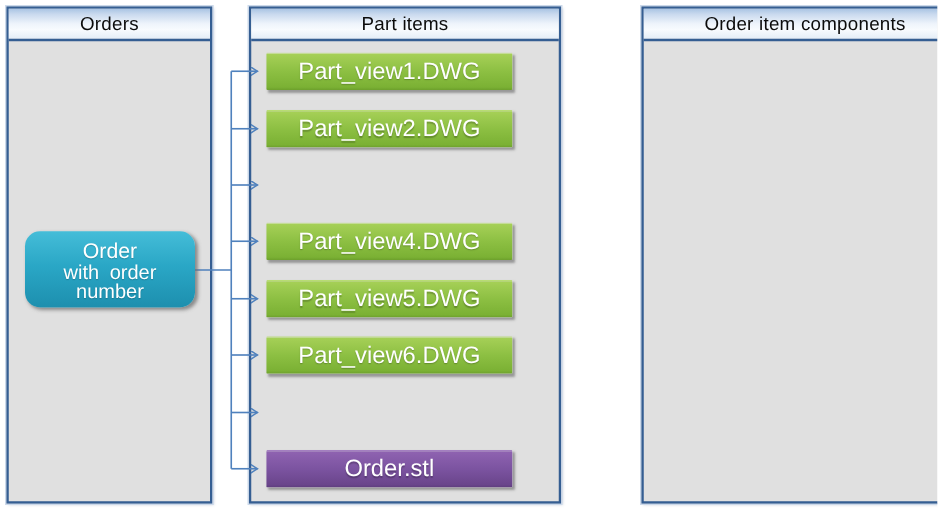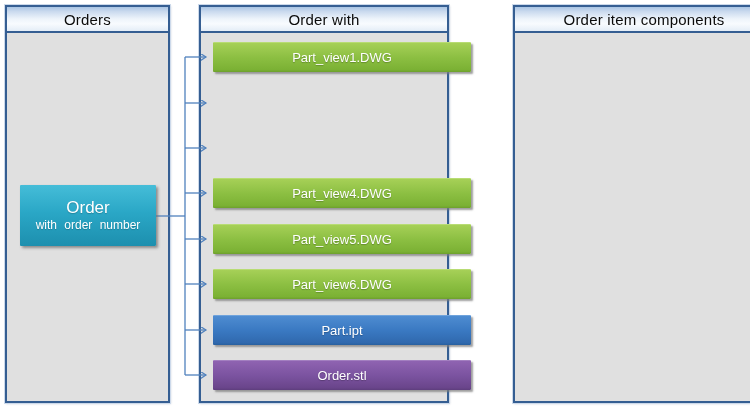--- a/index.html
+++ b/index.html
@@ -47,52 +47,52 @@
 
   
   .order-box {
     position: absolute;
     left: 20px;
     top: 185px;
     width: 136px;
     height: 61px;
     box-sizing: border-box;
     background: linear-gradient(180deg, #45bdd8 0%, #2aa7c6 45%, #1d8fae 100%);
-    border-radius: 1px;
+    border-radius: 12px;
     box-shadow: 2px 2px 3px rgba(110, 110, 110, 0.75);
     color: #ffffff;
     display: flex;
     flex-direction: column;
     align-items: center;
     justify-content: center;
     text-align: center;
     z-index: 3;
   }
   .order-box .order-title {
     font-size: 17px;
     line-height: 20px;
     text-shadow: 0 1px 1px rgba(0,0,0,0.2);
   }
   .order-box .order-sub {
-    font-size: 12px;
+    font-size: 16px;
     line-height: 15px;
     word-spacing: 4px;
     text-shadow: 0 1px 1px rgba(0,0,0,0.2);
   }
 
   
   .item-box {
     position: absolute;
     left: 213px;
-    width: 258px;
+    width: 197px;
     height: 30px;
     box-sizing: border-box;
     border-radius: 1px;
     color: #ffffff;
-    font-size: 13px;
+    font-size: 19px;
     display: flex;
     align-items: center;
     justify-content: center;
     text-shadow: 0 1px 1px rgba(0,0,0,0.25);
     box-shadow: 2px 2px 2px rgba(125, 125, 125, 0.75);
     z-index: 3;
   }
   .item-dwg {
     background: linear-gradient(180deg, #a6d057 0%, #8cbf42 50%, #7bb134 92%, #6da02c 100%);
     border-top: 1px solid #b8dc74;
@@ -123,42 +123,42 @@
 
   <section class="panel" id="panel-orders">
     <header class="panel-header">
       <span>Orders</span>
     </header>
     <div class="panel-body"></div>
   </section>
 
   <section class="panel" id="panel-items">
     <header class="panel-header">
-      <span>Order with</span>
+      <span>Part items</span>
     </header>
     <div class="panel-body"></div>
   </section>
 
   <section class="panel" id="panel-components">
     <header class="panel-header">
       <span>Order item components</span>
     </header>
     <div class="panel-body"></div>
   </section>
 
   <div class="order-box">
     <div class="order-title">Order</div>
     <div class="order-sub">with order number</div>
   </div>
 
   <div class="item-box item-dwg" style="top:42px">Part_view1.DWG</div>
+  <div class="item-box item-dwg" style="top:88px">Part_view2.DWG</div>
   <div class="item-box item-dwg" style="top:178px">Part_view4.DWG</div>
   <div class="item-box item-dwg" style="top:224px">Part_view5.DWG</div>
   <div class="item-box item-dwg" style="top:269px">Part_view6.DWG</div>
-  <div class="item-box item-ipt" style="top:315px">Part.ipt</div>
   <div class="item-box item-stl" style="top:360px">Order.stl</div>
 
   <svg class="connector-layer" viewBox="0 0 750 412" xmlns="http://www.w3.org/2000/svg">
     <defs>
       <marker id="arrow" markerWidth="9" markerHeight="9" refX="5.5" refY="3.5" orient="auto" markerUnits="userSpaceOnUse">
         <path d="M0,0 L5.5,3.5 L0,7" fill="none" stroke="#4f81bd" stroke-width="1.2"></path>
       </marker>
     </defs>
     <g stroke="#4f81bd" stroke-width="1.3" fill="none">
       <path d="M156,216 H185"></path>

